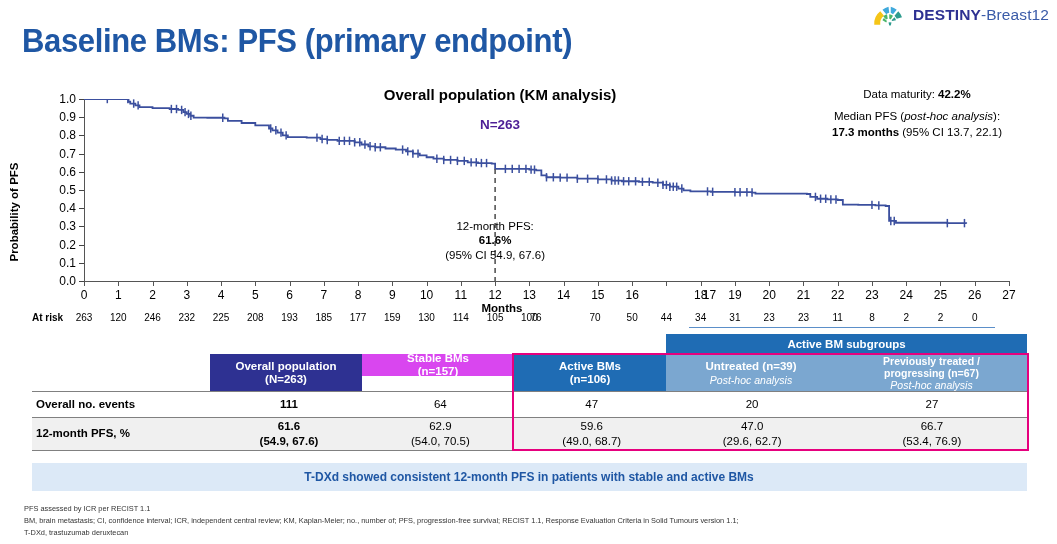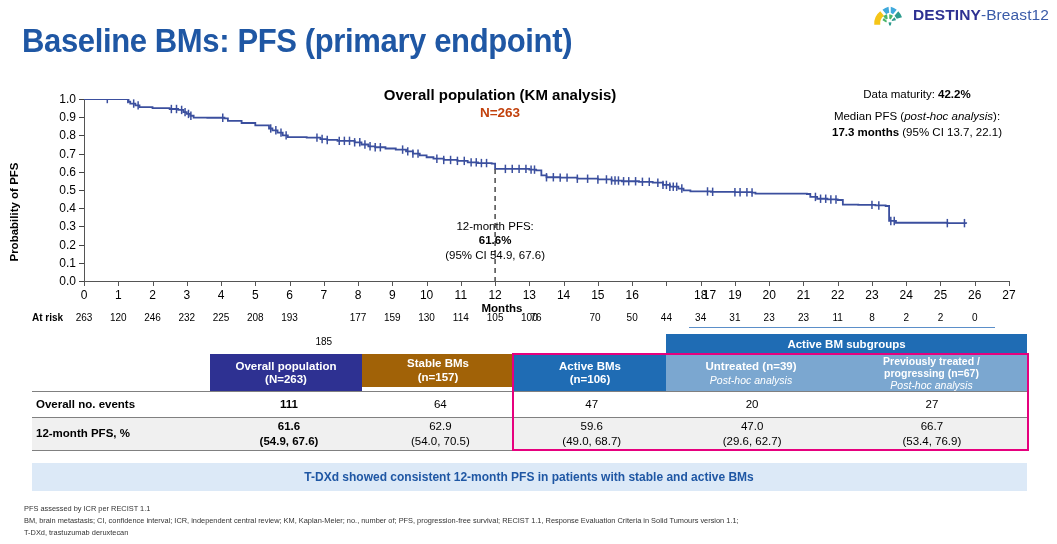--- a/index.html
+++ b/index.html
@@ -24,21 +24,21 @@
   .ytick{position:absolute;right:0;font-size:12px;color:#000;text-align:right;width:26px;transform:translateY(-50%);}
   .ytickmark{position:absolute;height:1px;background:#444;width:5px;}
   .axis-x{position:absolute;left:84px;top:195px;width:925px;height:1px;background:#555;}
   .axis-y{position:absolute;left:84px;top:13px;width:1px;height:182px;background:#555;}
   .xtickmark{position:absolute;top:195px;width:1px;height:5px;background:#555;}
   .xtick{position:absolute;top:202px;font-size:12px;color:#000;transform:translateX(-50%);}
   .xaxis-title{position:absolute;top:216px;font-size:11.5px;font-weight:bold;color:#000;transform:translateX(-50%);}
 
   .km-title{position:absolute;left:0;right:0;top:0;text-align:center;font-size:15px;font-weight:bold;color:#000;}
   .km-title-wrap{position:absolute;left:250px;width:500px;top:0px;text-align:center;}
-  .km-n{font-size:13.5px;font-weight:bold;color:#c2410c;margin-top:2px;}
+  .km-n{font-size:13.5px;font-weight:bold;color:#4c1d95;margin-top:14px;}
 
   .ann-12{position:absolute;text-align:center;font-size:11.5px;color:#000;line-height:1.25;}
   .ann-12 .b{font-weight:bold;}
 
   .right-ann{position:absolute;right:20px;top:0px;text-align:center;font-size:11.5px;color:#000;line-height:1.45;width:240px;}
   .right-ann .b{font-weight:bold;}
   .right-ann .it{font-style:italic;}
 
   
   .atrisk{position:absolute;left:0;top:312px;width:1057px;height:18px;}
@@ -292,21 +292,21 @@
   <div class="atrisk">
     <div class="atrisk-label">At risk</div>
     <div id="atrisk-vals">
         <div class="atrisk-val" style="left: 84px;">263</div>
         <div class="atrisk-val" style="left: 118.259px;">120</div>
         <div class="atrisk-val" style="left: 152.519px;">246</div>
         <div class="atrisk-val" style="left: 186.778px;">232</div>
         <div class="atrisk-val" style="left: 221.037px;">225</div>
         <div class="atrisk-val" style="left: 255.296px;">208</div>
         <div class="atrisk-val" style="left: 289.556px;">193</div>
-        <div class="atrisk-val" style="left: 323.815px; margin-top: 24px;">185</div>
+        <div class="atrisk-val" style="left: 323.815px;">185</div>
         <div class="atrisk-val" style="left: 358.074px;">177</div>
         <div class="atrisk-val" style="left: 392.333px;">159</div>
         <div class="atrisk-val" style="left: 426.593px;">130</div>
         <div class="atrisk-val" style="left: 460.852px;">114</div>
         <div class="atrisk-val" style="left: 495.111px;">105</div>
         <div class="atrisk-val" style="left: 529.37px;">100</div>
         <div class="atrisk-val" style="left: 536px;">76</div>
         <div class="atrisk-val" style="left: 595px;">70</div>
         <div class="atrisk-val" style="left: 632.148px;">50</div>
         <div class="atrisk-val" style="left: 666.407px;">44</div>
@@ -323,21 +323,21 @@
       </div>
   </div>
 
   <div class="tbl">
     <div id="tbl-render">
         <div class="hdr-top" style="left: 634px; width: 361px; top: 0px;">Active BM subgroups</div>
         <div class="hdr-cell" style="position: absolute; left: 178px; width: 152px; top: 20px; height: 38px; background: rgb(46, 49, 146);">
           <div>Overall population</div>
           <div>(N=263)</div>
         </div>
-        <div class="hdr-cell" style="position: absolute; left: 330px; width: 152px; top: 20px; height: 33px; background: #a16207;">
+        <div class="hdr-cell" style="position: absolute; left: 330px; width: 152px; top: 20px; height: 22px; background: #d946ef;">
           <div>Stable BMs</div>
           <div>(n=157)</div>
         </div>
         <div class="hdr-cell" style="position: absolute; left: 482px; width: 152px; top: 20px; height: 38px; background: rgb(31, 108, 180);">
           <div>Active BMs</div>
           <div>(n=106)</div>
         </div>
         <div class="hdr-cell" style="position: absolute; left: 634px; width: 170px; top: 20px; height: 38px; background: rgb(123, 167, 208);">
           <div>Untreated (n=39)</div>
           <div class="sub">Post-hoc analysis</div>

